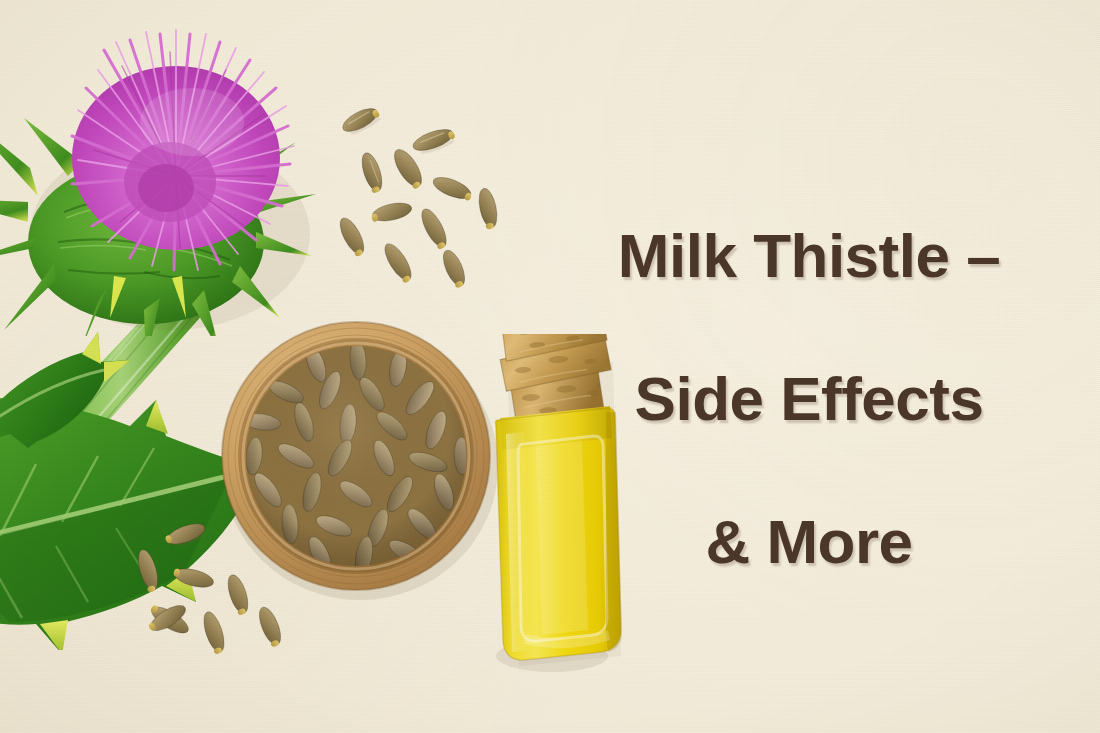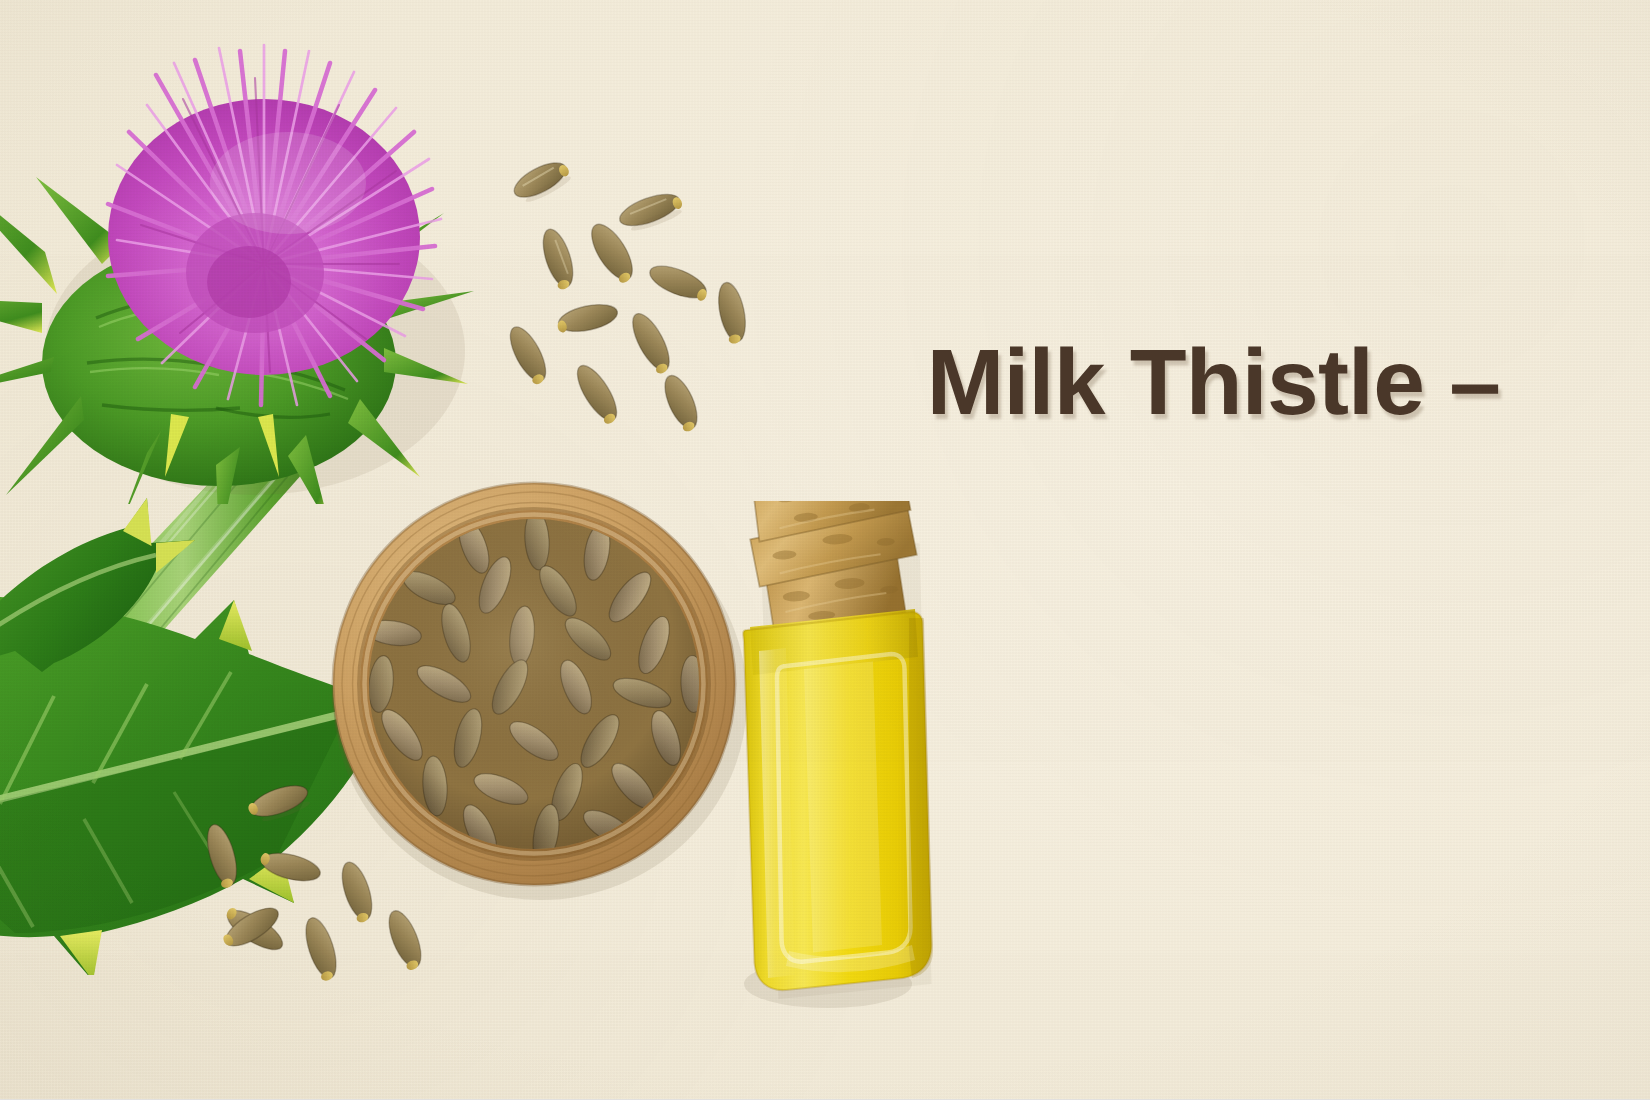--- a/index.html
+++ b/index.html
@@ -6,21 +6,21 @@
     margin: 0;
     padding: 0;
     background: #ffffff;
   }
   #canvas {
     position: relative;
     width: 1100px;
     height: 733px;
     overflow: hidden;
     font-family: "Liberation Sans", sans-serif;
-    background-color: #a3a3a3;
+    background-color: #fca5a5;
   }
   
   #bg-base {
     position: absolute;
     inset: 0;
     background:
       radial-gradient(ellipse 120% 110% at 72% 45%, #f7f1e2 0%, #f2ebd9 55%, #ece4cf 100%);
   }
   #bg-texture {
     position: absolute;
@@ -693,15 +693,17 @@
       </g>
     </svg>
 
   </div>
 
   <div id="bg-texture"></div>
   <div id="bg-vignette"></div>
 
   <div id="headline">
     <span class="line">Milk Thistle –</span>
+    <span class="line">Side Effects</span>
+    <span class="line">&amp; More</span>
   </div>
 
 </div>
 
 </body></html>

